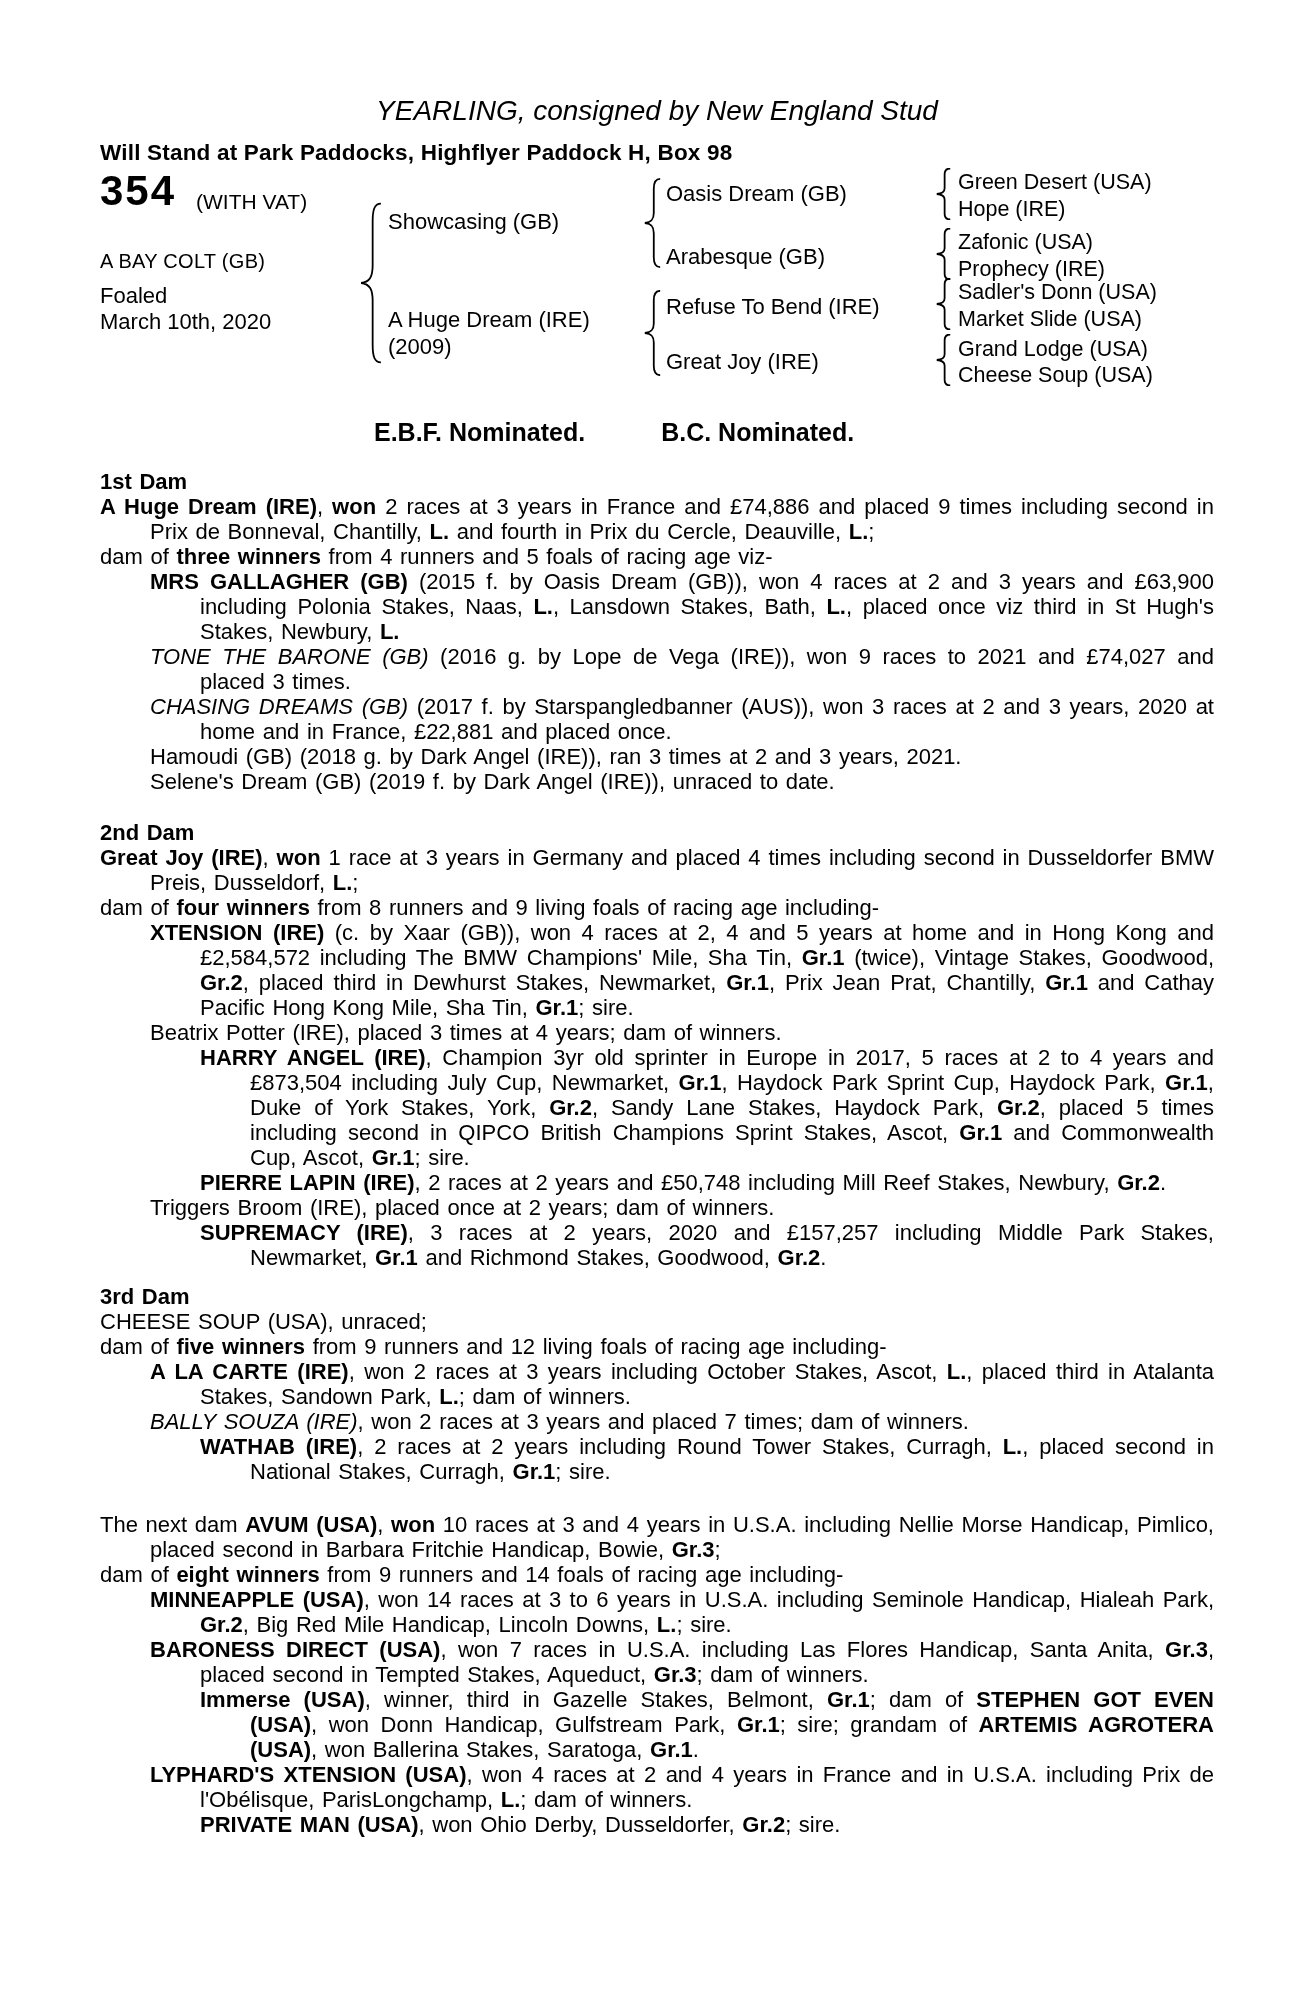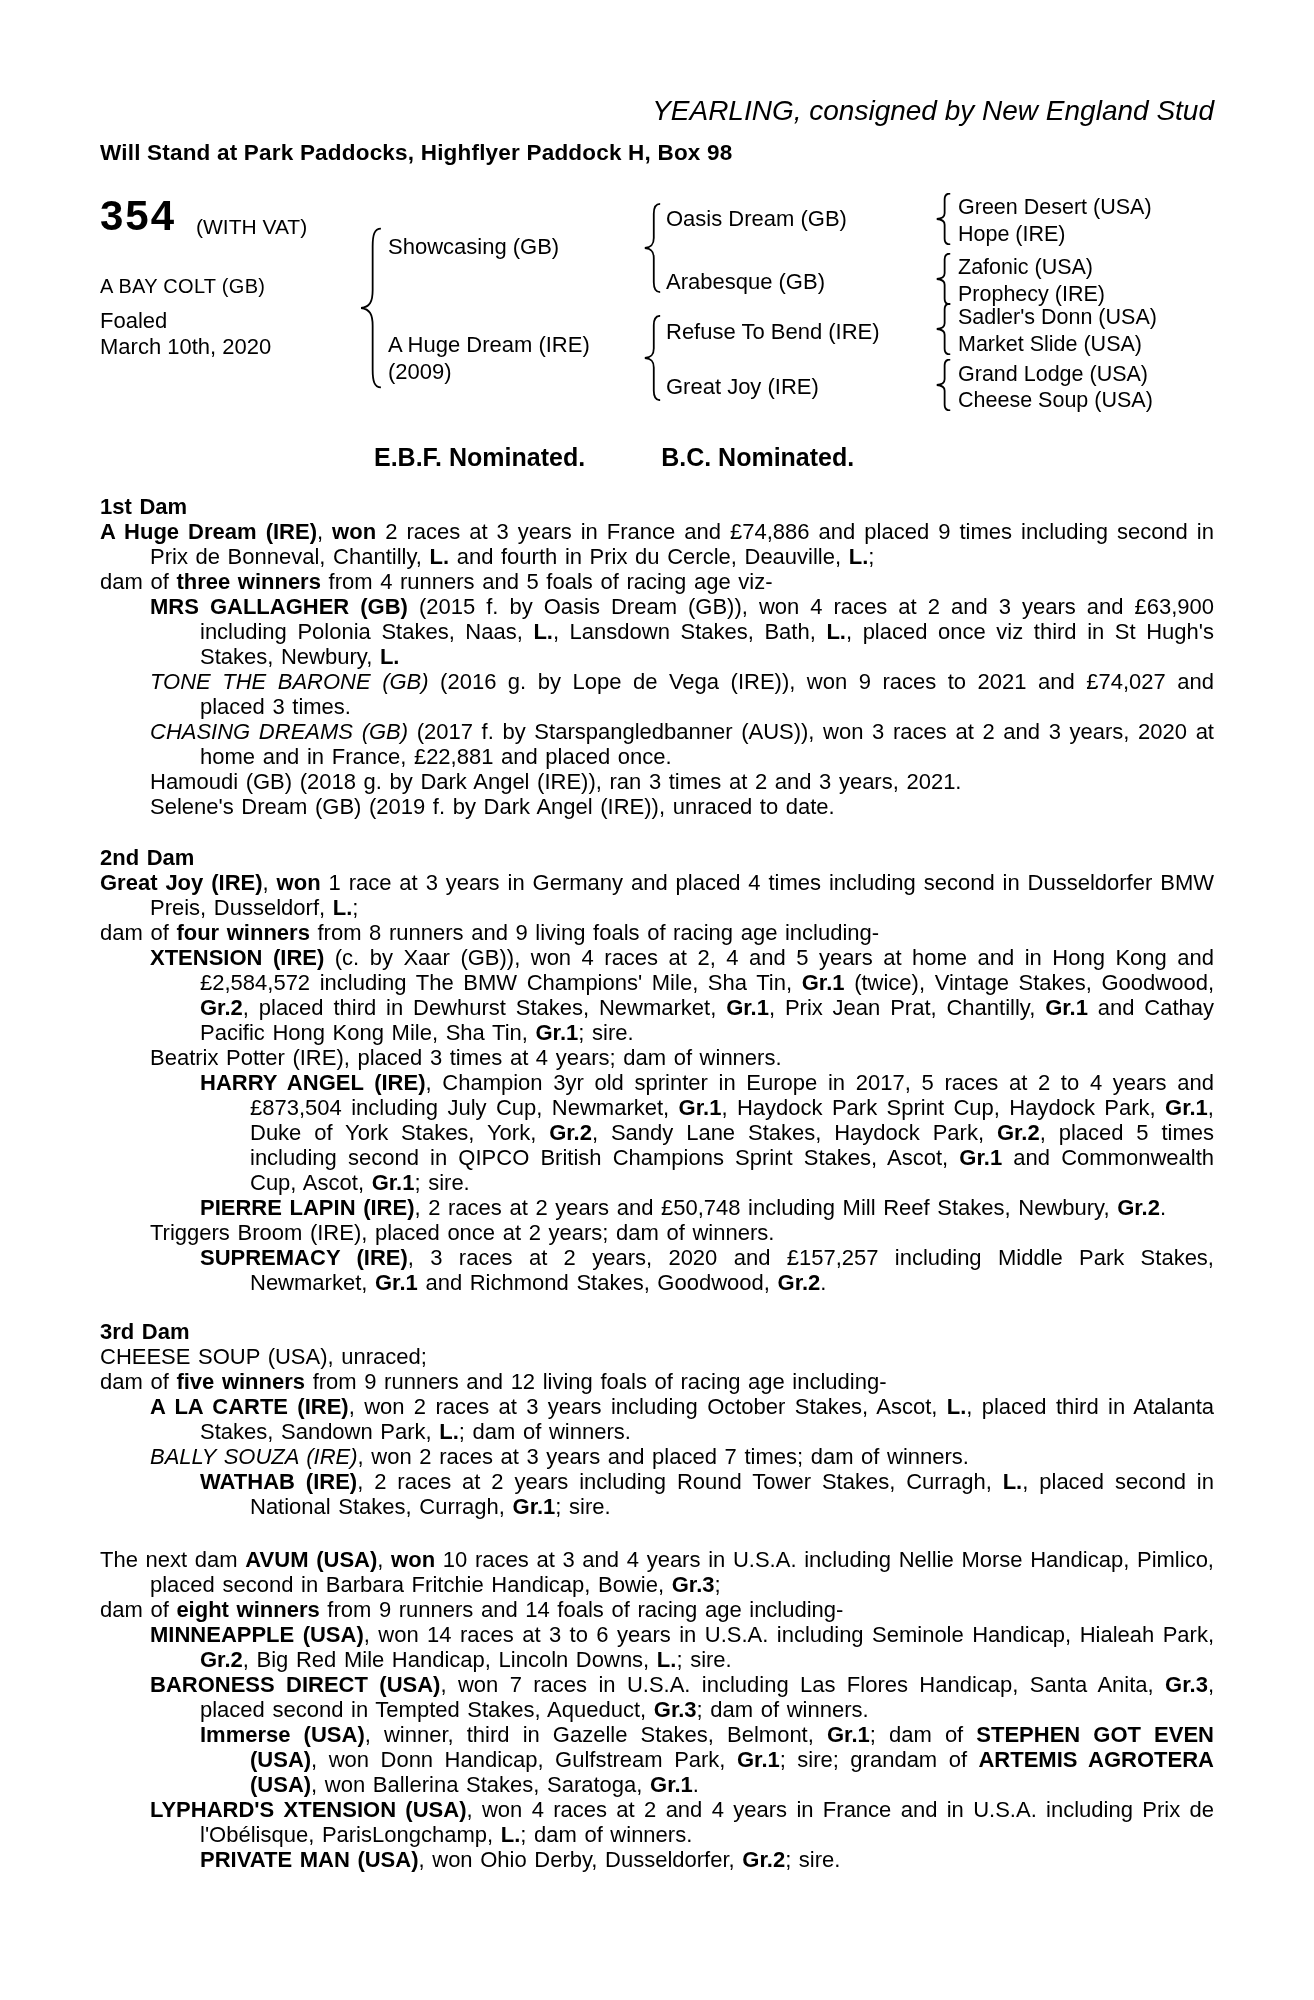--- a/index.html
+++ b/index.html
@@ -2,25 +2,25 @@
 <html><head>
 <meta charset="utf-8">
 <style>
   html,body{margin:0;padding:0}
   body{
     width:1314px;height:2000px;background:#ffffff;color:#000000;
     font-family:"Liberation Sans","DejaVu Sans",sans-serif;
     position:relative;overflow:hidden;
   }
   .page{position:absolute;inset:0;padding:96px 100px 0 100px;box-sizing:border-box}
-  .title{text-align:right;font-style:italic;font-size:28px;line-height:30px}
+  .title{text-align:center;font-style:italic;font-size:28px;line-height:30px}
   .stand{margin-top:14px;font-weight:bold;font-size:22.5px;line-height:26px;letter-spacing:.2px}
 
   
-  .pedigree{position:relative;height:228px;margin-top:25px;font-size:22px;line-height:24px}
+  .pedigree{position:relative;height:228px;font-size:22px;line-height:24px}
   .lot-number{position:absolute;left:0;top:4px;font-size:42px;font-weight:bold;letter-spacing:2px;line-height:1}
   .vat{position:absolute;left:96px;top:24px;font-size:21px}
   .colt{position:absolute;left:0;top:83px;font-size:20px;font-weight:normal;letter-spacing:.3px}
   .foaled{position:absolute;left:0;top:118px}
   .foaled-date{position:absolute;left:0;top:144px}
   .g2a{position:absolute;left:288px;top:44px}
   .g2b{position:absolute;left:288px;top:140px;line-height:27px}
   .g3{position:absolute;left:566px}
   .g3.n1{top:16px}.g3.n2{top:79px}.g3.n3{top:129px}.g3.n4{top:184px}
   .g4{position:absolute;left:858px;font-size:21.5px}
@@ -34,21 +34,21 @@
   .brace.sm1{top:2px}.brace.sm2{top:62px}.brace.sm3{top:112px}.brace.sm4{top:168px}
 
   .noms{margin-top:24px;display:flex;font-weight:bold;font-size:25px;line-height:29px}
   .noms .n1{margin-left:274px}
   .noms .n2{margin-left:76px}
 
   
   .cat-body{margin-top:22px;font-size:22px;line-height:25px;text-align:justify;word-spacing:1.5px}
   .cat-body p{margin:0}
   .dam-heading{font-weight:bold}
-  .sec2{margin-top:26px}.sec3{margin-top:24px}.sec4{margin-top:28px}
+  .sec2{margin-top:26px}.sec3{margin-top:14px}.sec4{margin-top:28px}
   .lvl0{padding-left:50px;text-indent:-50px}
   .lvl1{padding-left:100px;text-indent:-50px}
   .lvl2{padding-left:150px;text-indent:-50px}
   .seg-b{font-weight:bold}
   .seg-i{font-style:italic}
 </style>
 </head>
 <body>
 
 <div class="page">

